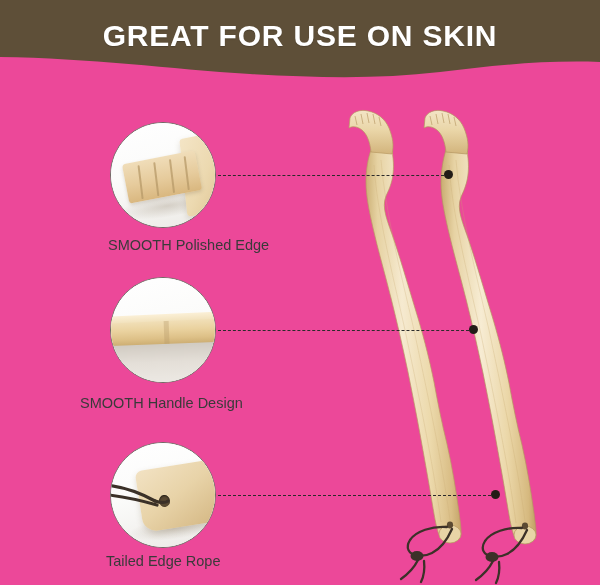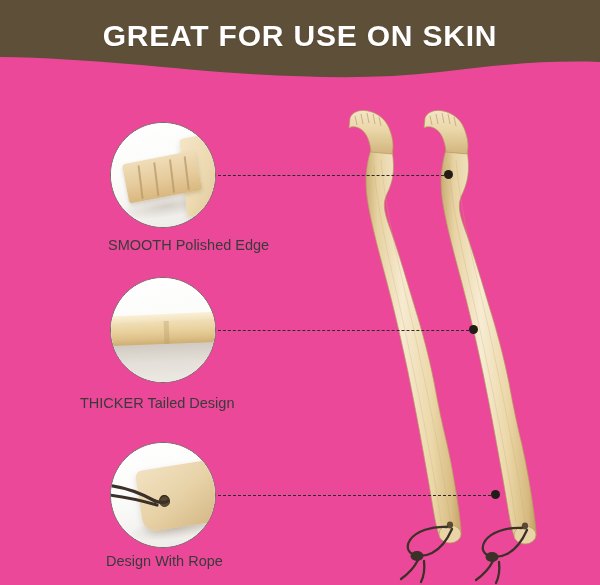--- a/index.html
+++ b/index.html
@@ -388,21 +388,21 @@
         <div class="photo-bg"></div>
         <div class="c2-table"></div>
         <div class="c2-bar"></div>
         <div class="c2-bar-top"></div>
       </div>
     </div>
 
     <div class="leader" style="left:178px; top:330px; width:251px;"></div>
     <div class="leader-dot" style="left:429px; top:325px;"></div>
 
-    <div class="feature-label" style="left:40px; top:394px;">THICKER Tailed Design</div>
+    <div class="feature-label" style="left:40px; top:394px;">SMOOTH Handle Design</div>
   </div>
 
   <div class="feature">
 
     <div class="circle-wrap" style="left:70px; top:442px; width:106px; height:106px;">
       <div class="circle-inner">
         <div class="photo-bg"></div>
         <div class="c3-shadow"></div>
         <div class="c3-paddle"></div>
         <div class="c3-hole"></div>
@@ -412,16 +412,16 @@
             <path d="M-2,52 C14,54 32,58 46,62"></path>
             <path d="M44,58 C50,60 54,60 57,58"></path>
           </g>
         </svg>
       </div>
     </div>
 
     <div class="leader" style="left:178px; top:495px; width:273px;"></div>
     <div class="leader-dot" style="left:451px; top:490px;"></div>
 
-    <div class="feature-label" style="left:66px; top:552px;">Design With Rope</div>
+    <div class="feature-label" style="left:66px; top:552px;">Tailed Edge Rope</div>
   </div>
 
 </div>
 
 </body></html>

